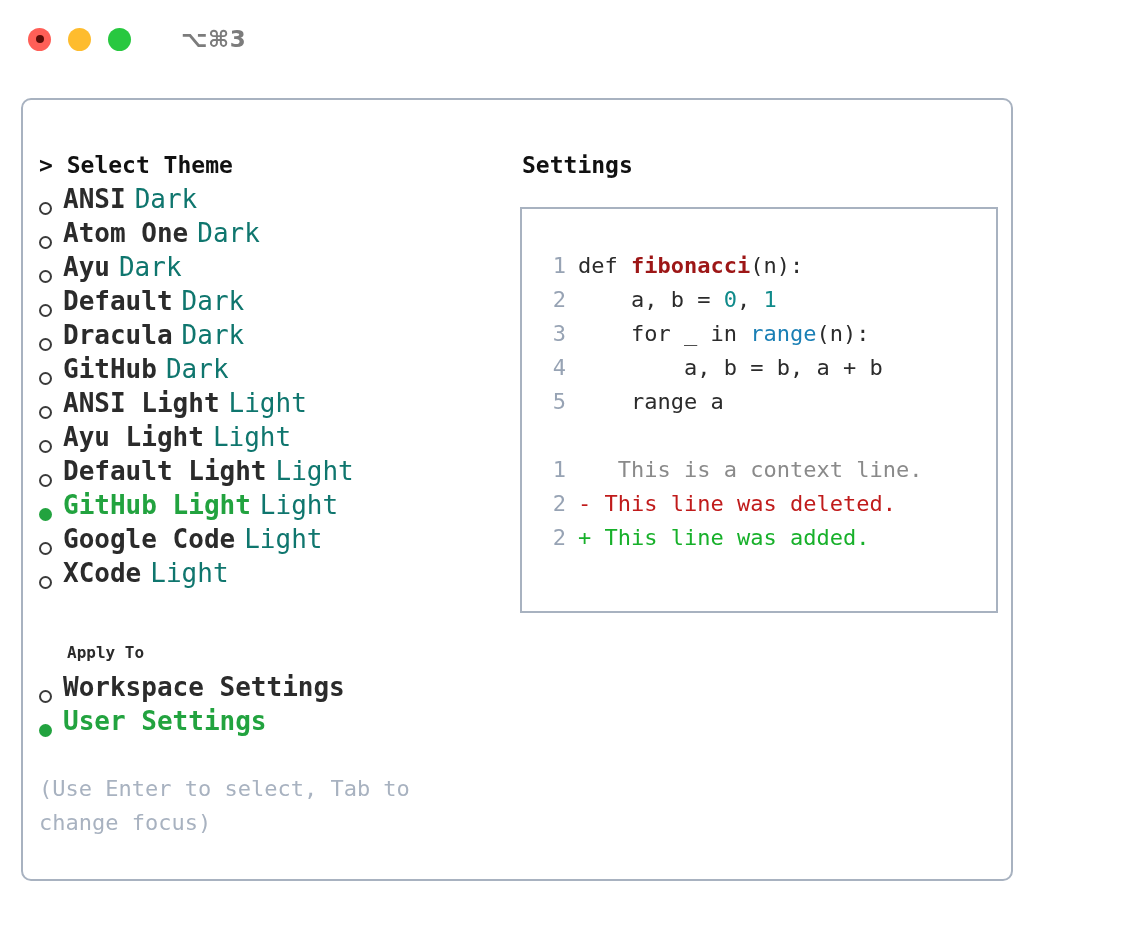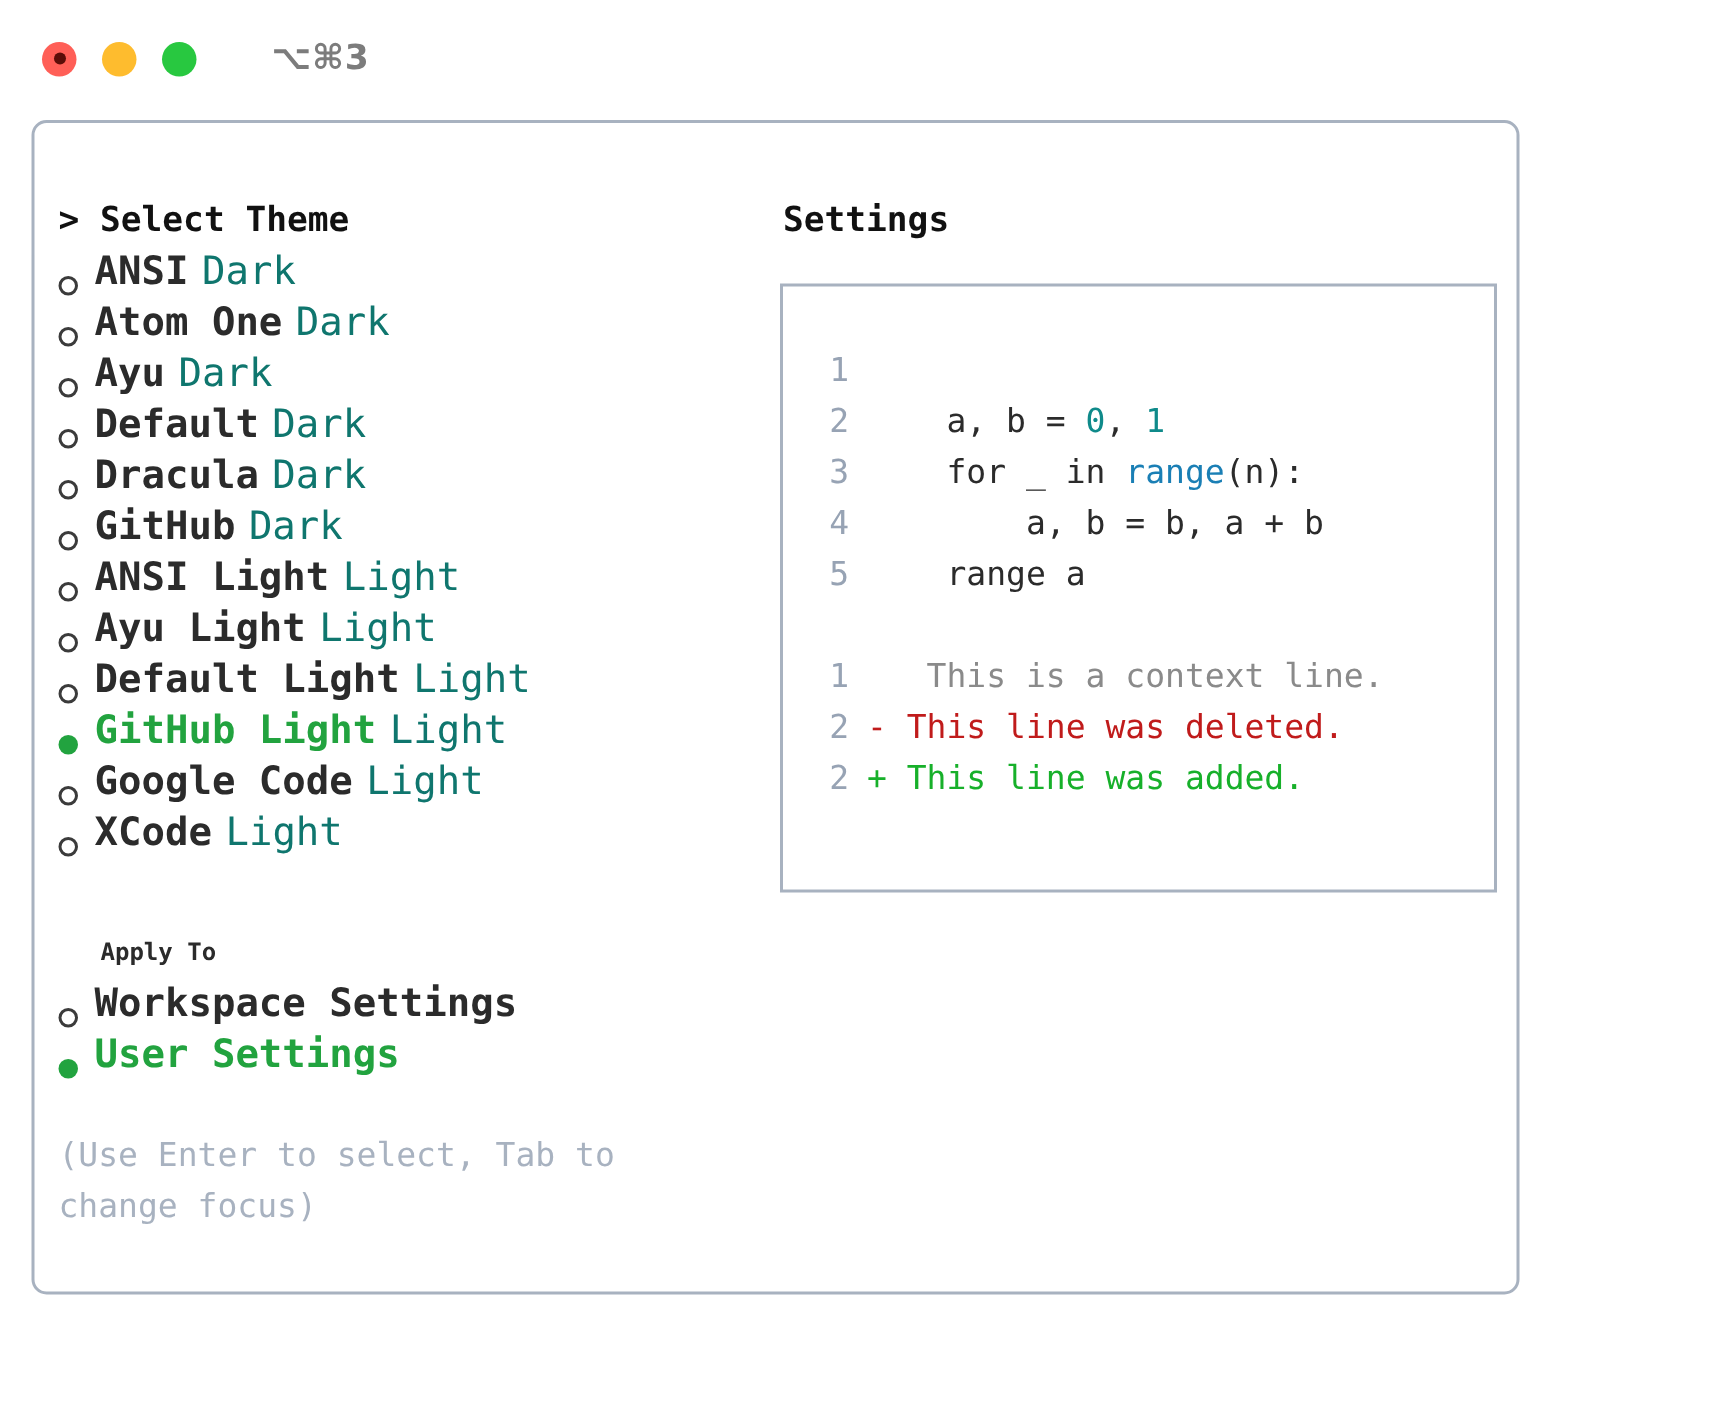--- a/index.html
+++ b/index.html
@@ -64,21 +64,21 @@
     font-weight: bold;
     color: #7c7c7c;
     letter-spacing: 0.5px;
     font-family: "DejaVu Sans", sans-serif;
   }
 
   
   .window {
     position: absolute;
     left: 21px;
-    top: 80px;
+    top: 98px;
     width: 992px;
     height: 783px;
     border: 2px solid #a8b2c0;
     border-radius: 10px;
     box-sizing: border-box;
     background: #ffffff;
   }
 
   .columns {
     display: flex;
@@ -253,21 +253,21 @@
         <div class="spacer-md"></div>
 
         <div class="hint">(Use Enter to select, Tab to change focus)</div>
       </div>
 
       <div class="col-right">
         <div class="preview-title">Settings</div>
 
         <div class="preview-box">
           <div id="code-sample">
-              <div class="code-line"><span class="lnum">1</span></div>
+              <div class="code-line"><span class="lnum">1</span><span class="code"><span>def </span><span class="tok-fn">fibonacci</span><span>(n):</span></span></div>
               <div class="code-line"><span class="lnum">2</span><span class="code"><span>    a, b = </span><span class="tok-num">0</span><span>, </span><span class="tok-num">1</span></span></div>
               <div class="code-line"><span class="lnum">3</span><span class="code"><span>    for _ in </span><span class="tok-builtin">range</span><span>(n):</span></span></div>
               <div class="code-line"><span class="lnum">4</span><span class="code"><span>        a, b = b, a + b</span></span></div>
               <div class="code-line"><span class="lnum">5</span><span class="code"><span>    range a</span></span></div>
             </div>
           <div class="blank-line"></div>
           <div id="diff-sample">
               <div class="code-line"><span class="lnum">1</span><span class="diff-ctx"> </span><span class="diff-ctx">  This is a context line.</span></div>
               <div class="code-line"><span class="lnum">2</span><span class="diff-del">-</span><span class="diff-del"> This line was deleted.</span></div>
               <div class="code-line"><span class="lnum">2</span><span class="diff-add">+</span><span class="diff-add"> This line was added.</span></div>

